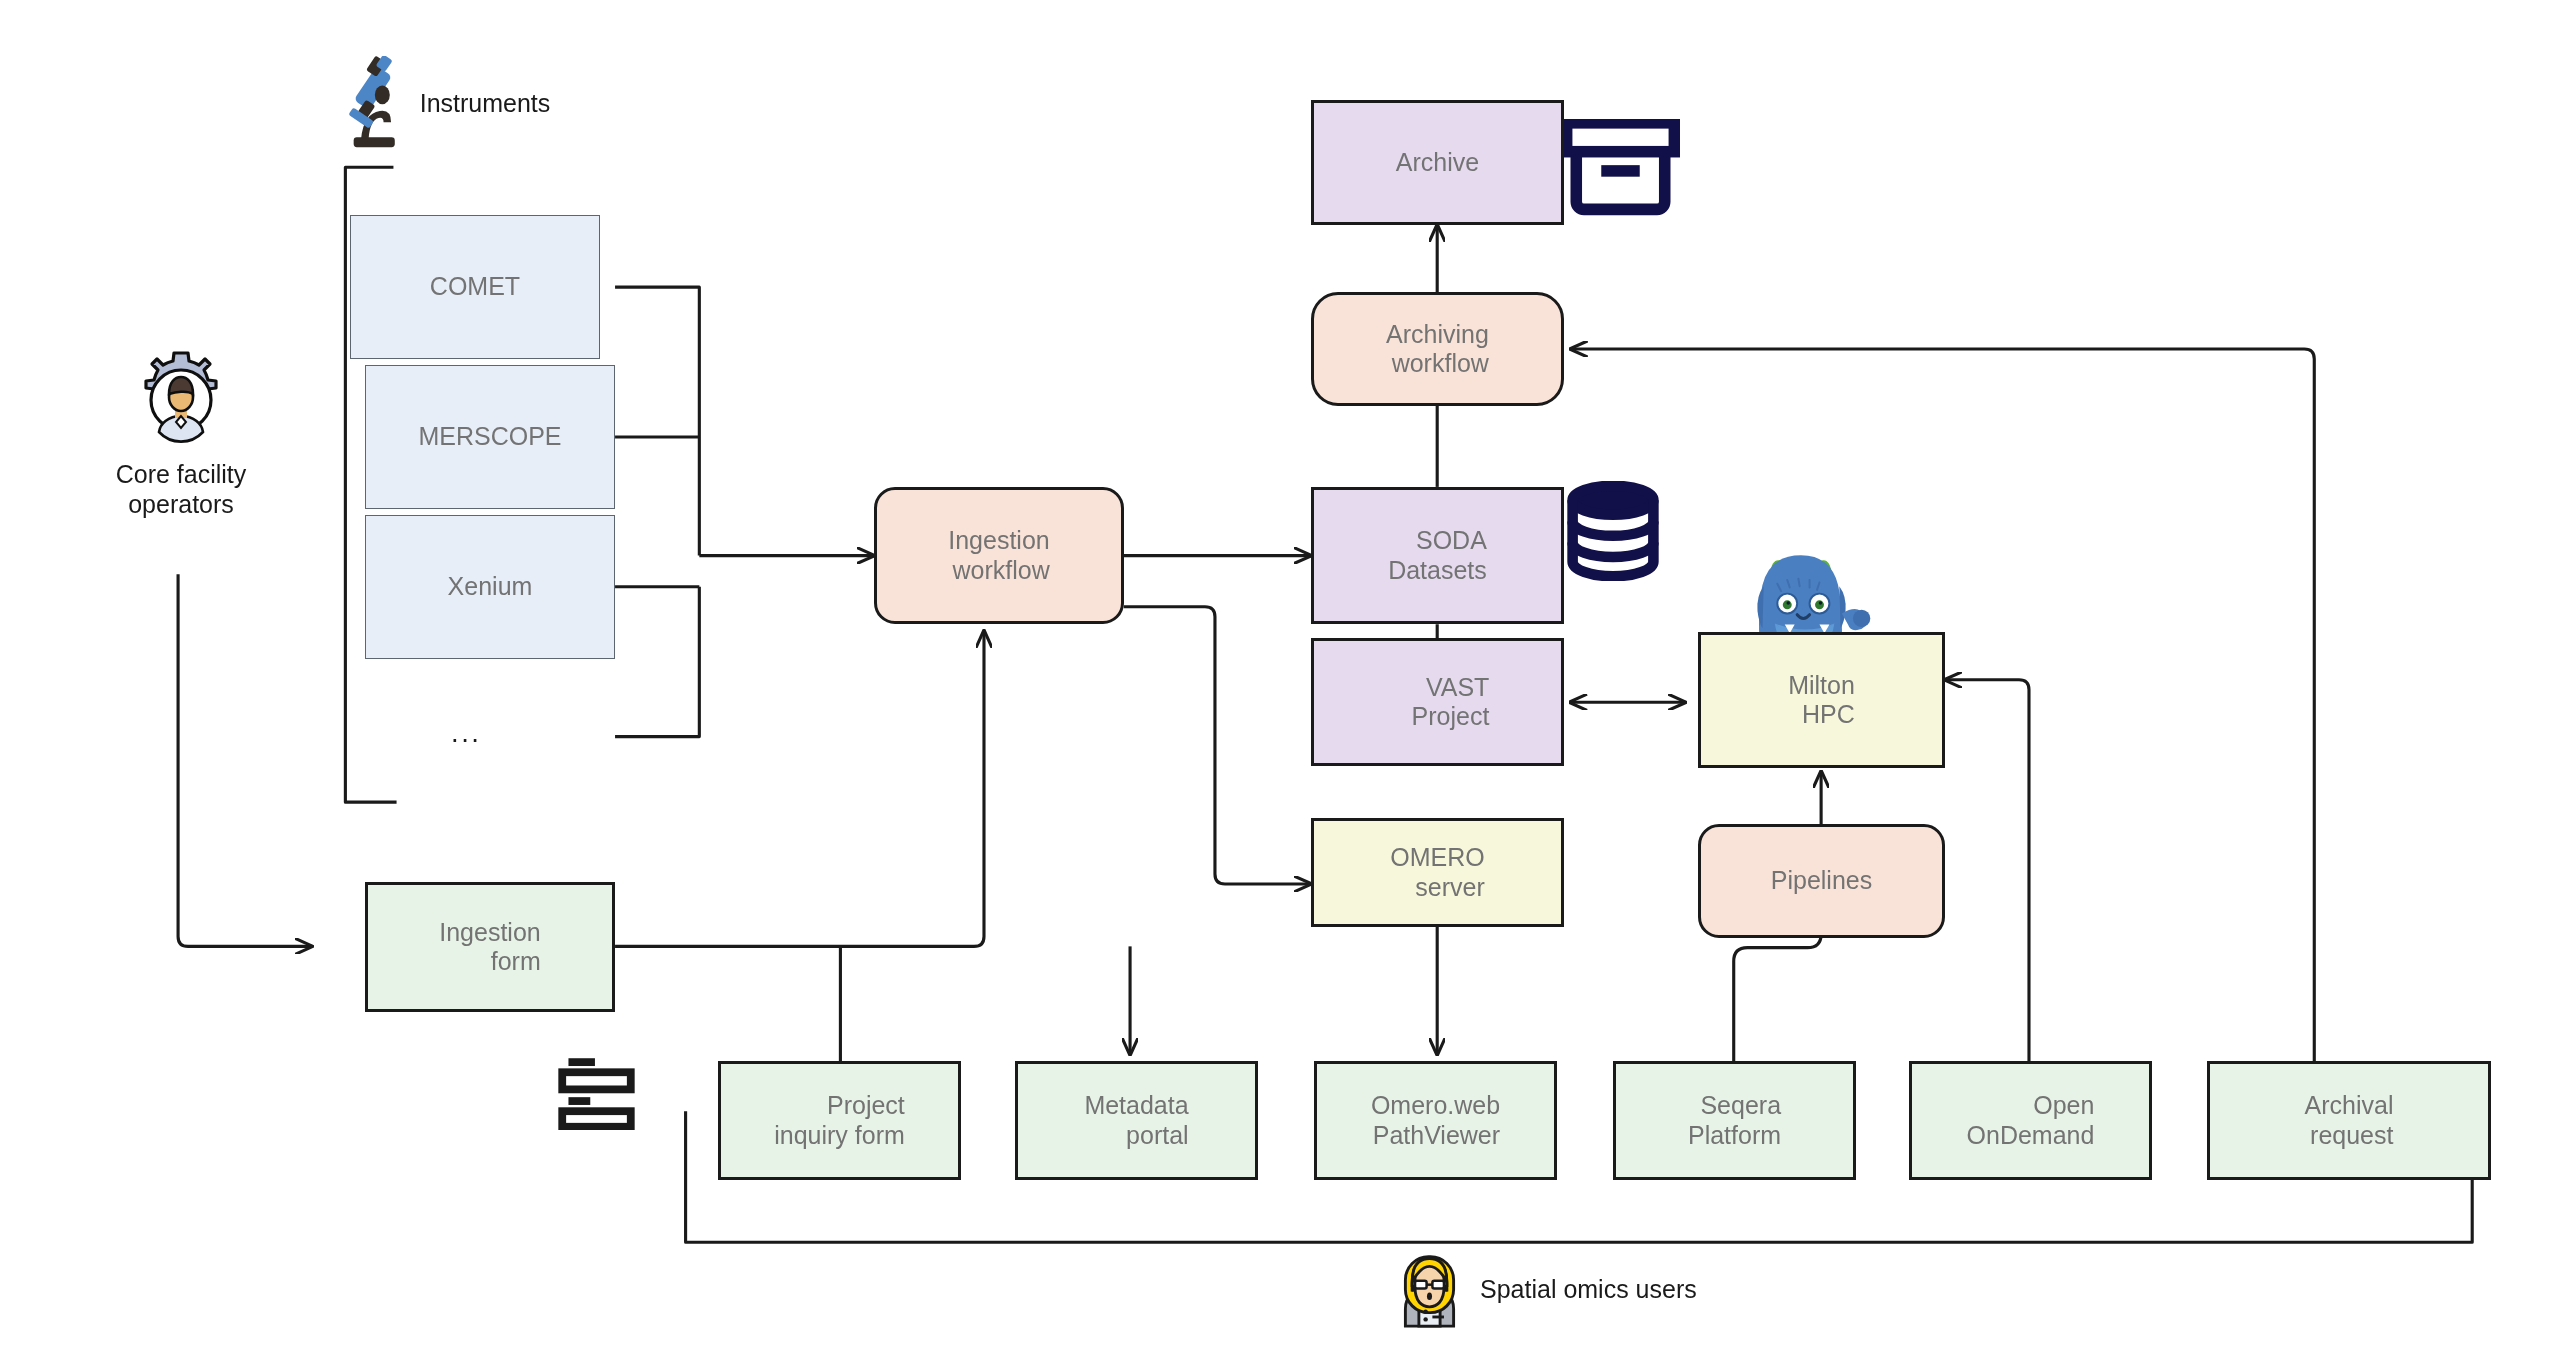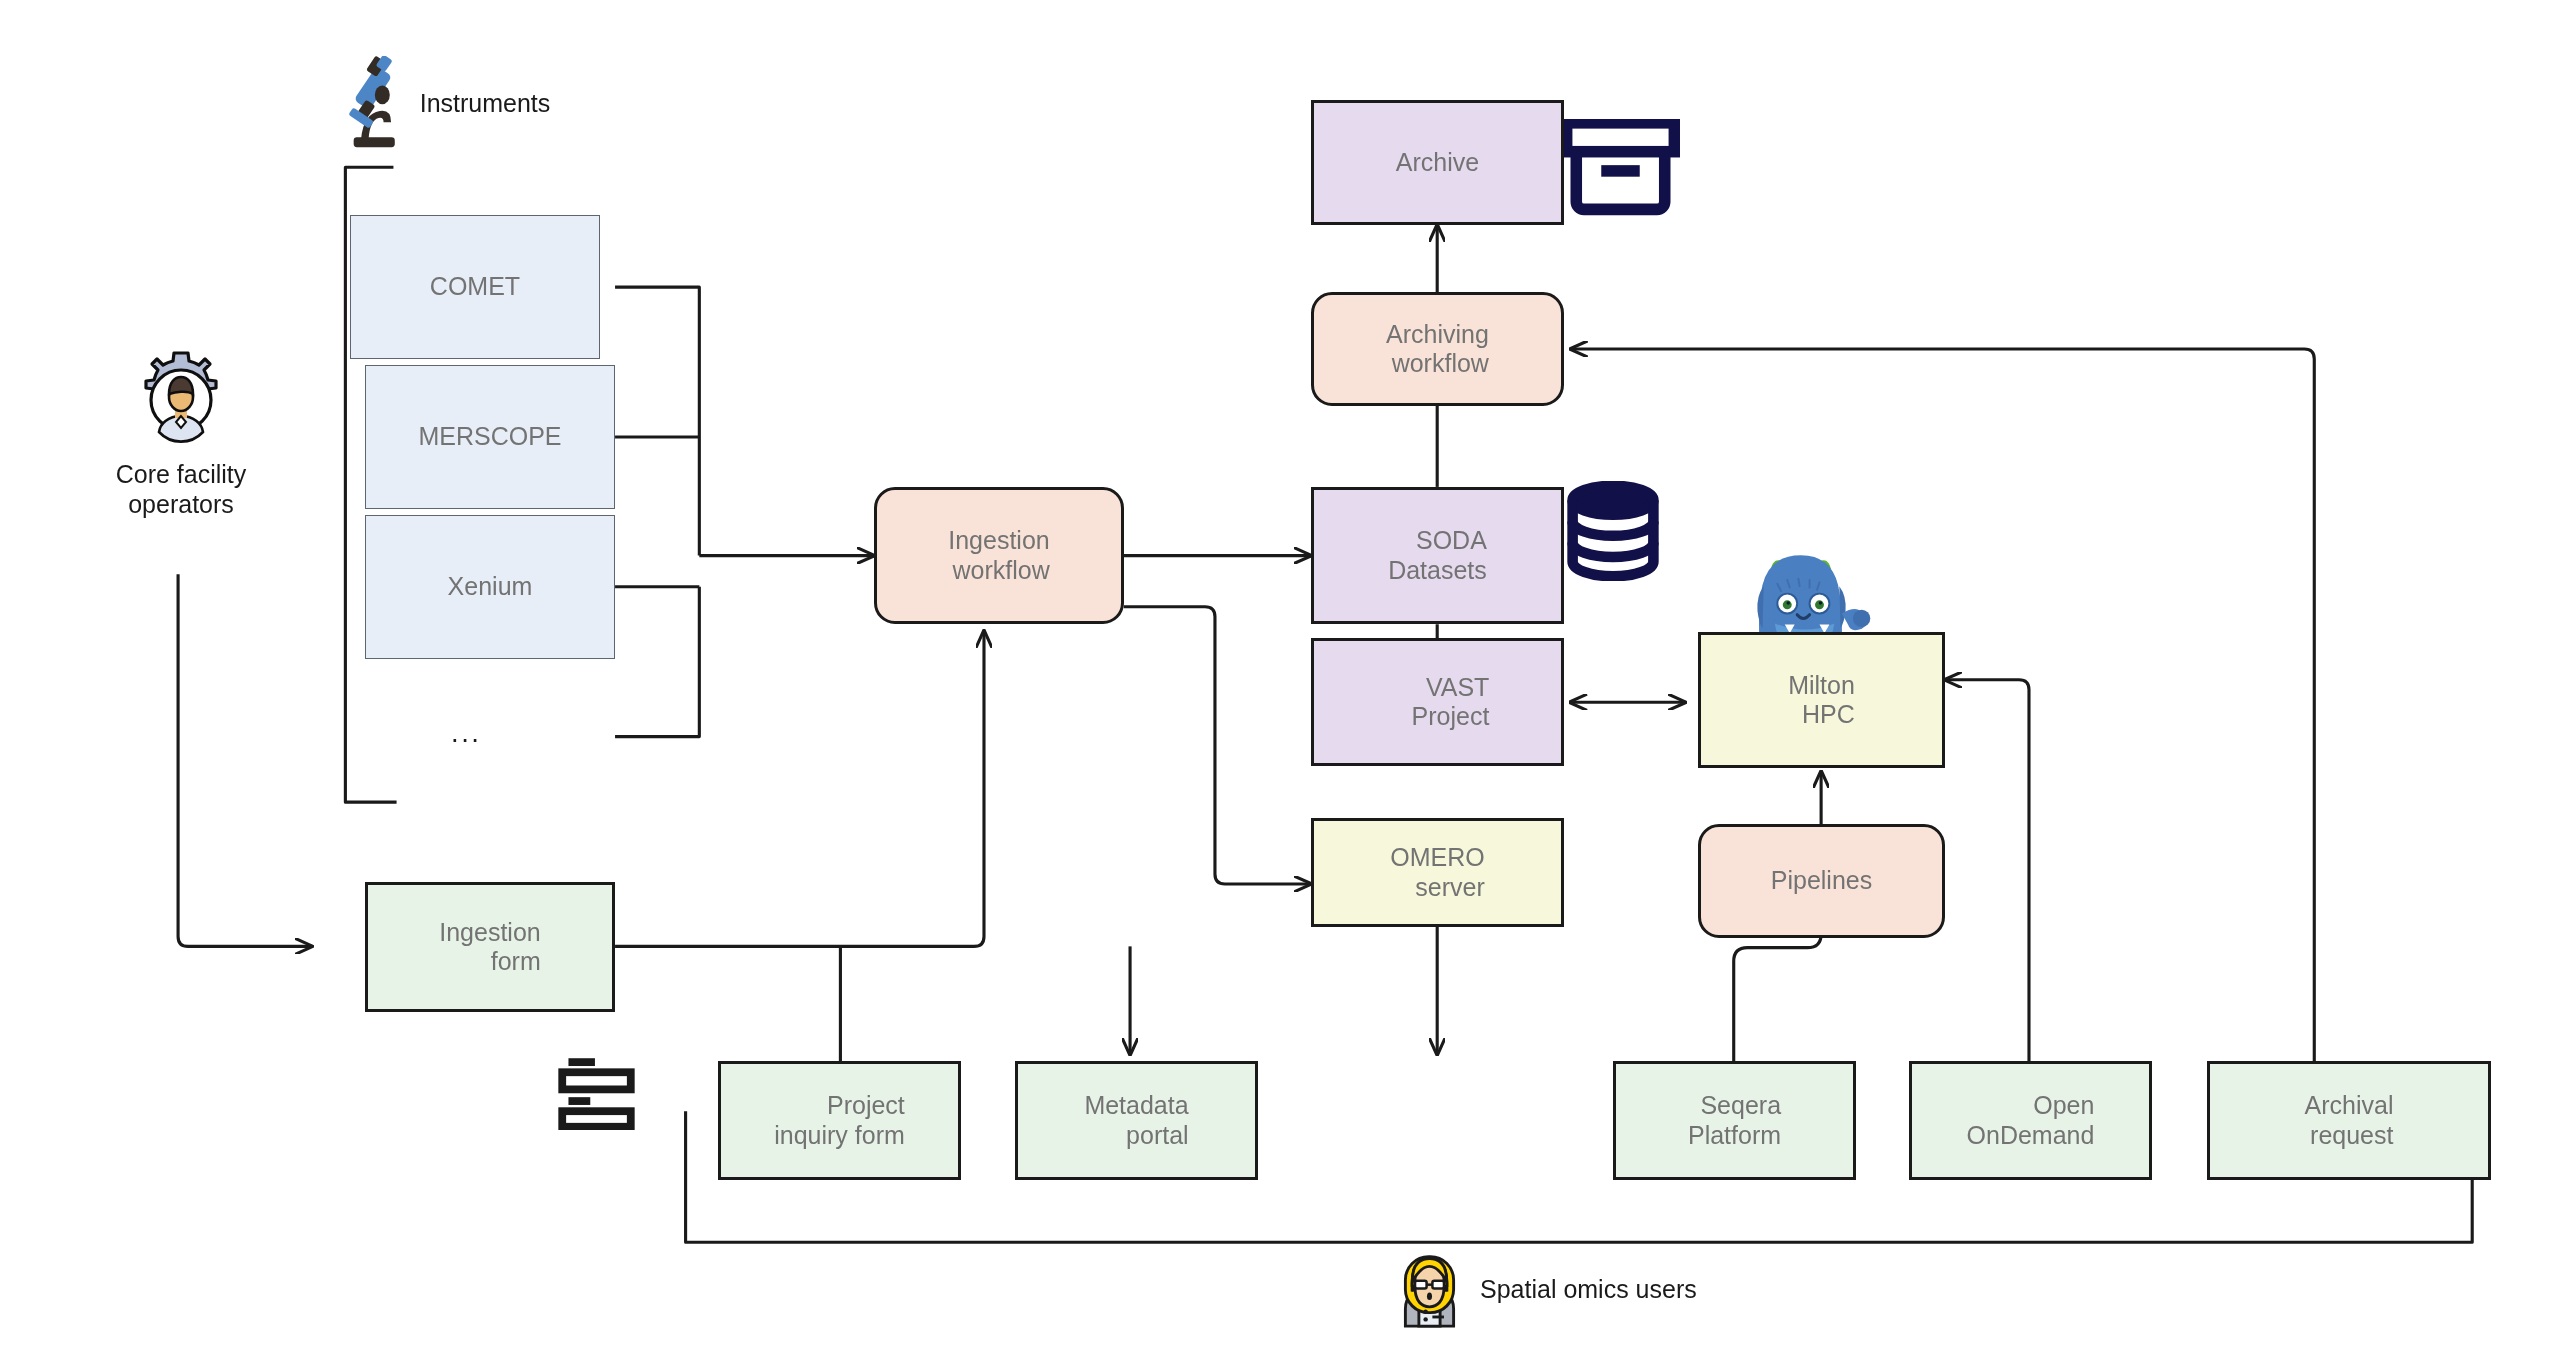--- a/index.html
+++ b/index.html
@@ -229,21 +229,21 @@
 
   <div class="node n-pink" style="left:874px;top:487px;width:250px;height:137px;">
     <span class="lbl">Ingestion
 workflow</span>
   </div>
 
   <div class="node n-purple" style="left:1311px;top:100px;width:253px;height:125px;">
     <span class="lbl">Archive</span>
   </div>
 
-  <div class="node n-pink" style="left:1311px;top:292px;width:253px;height:114px;">
+  <div class="node n-pink" style="left:1311px;top:292px;width:253px;height:114px;border-radius:27px;">
     <span class="lbl">Archiving
 workflow</span>
   </div>
 
   <div class="node n-purple" style="left:1311px;top:487px;width:253px;height:137px;">
     <span class="lbl">SODA
 Datasets</span>
   </div>
 
   <div class="node n-purple" style="left:1311px;top:638px;width:253px;height:128px;padding-left:26px;">
@@ -266,20 +266,24 @@
   </div>
 
   <div class="node n-green" style="left:718px;top:1061px;width:243px;height:119px;">
     <span class="lbl">Project
 inquiry form</span>
   </div>
   <div class="node n-green" style="left:1015px;top:1061px;width:243px;height:119px;">
     <span class="lbl">Metadata
 portal</span>
   </div>
+  <div class="node n-green" style="left:1314px;top:1061px;width:243px;height:119px;">
+    <span class="lbl">Omero.web
+PathViewer</span>
+  </div>
   <div class="node n-green" style="left:1613px;top:1061px;width:243px;height:119px;">
     <span class="lbl">Seqera
 Platform</span>
   </div>
   <div class="node n-green" style="left:1909px;top:1061px;width:243px;height:119px;">
     <span class="lbl">Open
 OnDemand</span>
   </div>
   <div class="node n-green" style="left:2207px;top:1061px;width:284px;height:119px;">
     <span class="lbl">Archival

